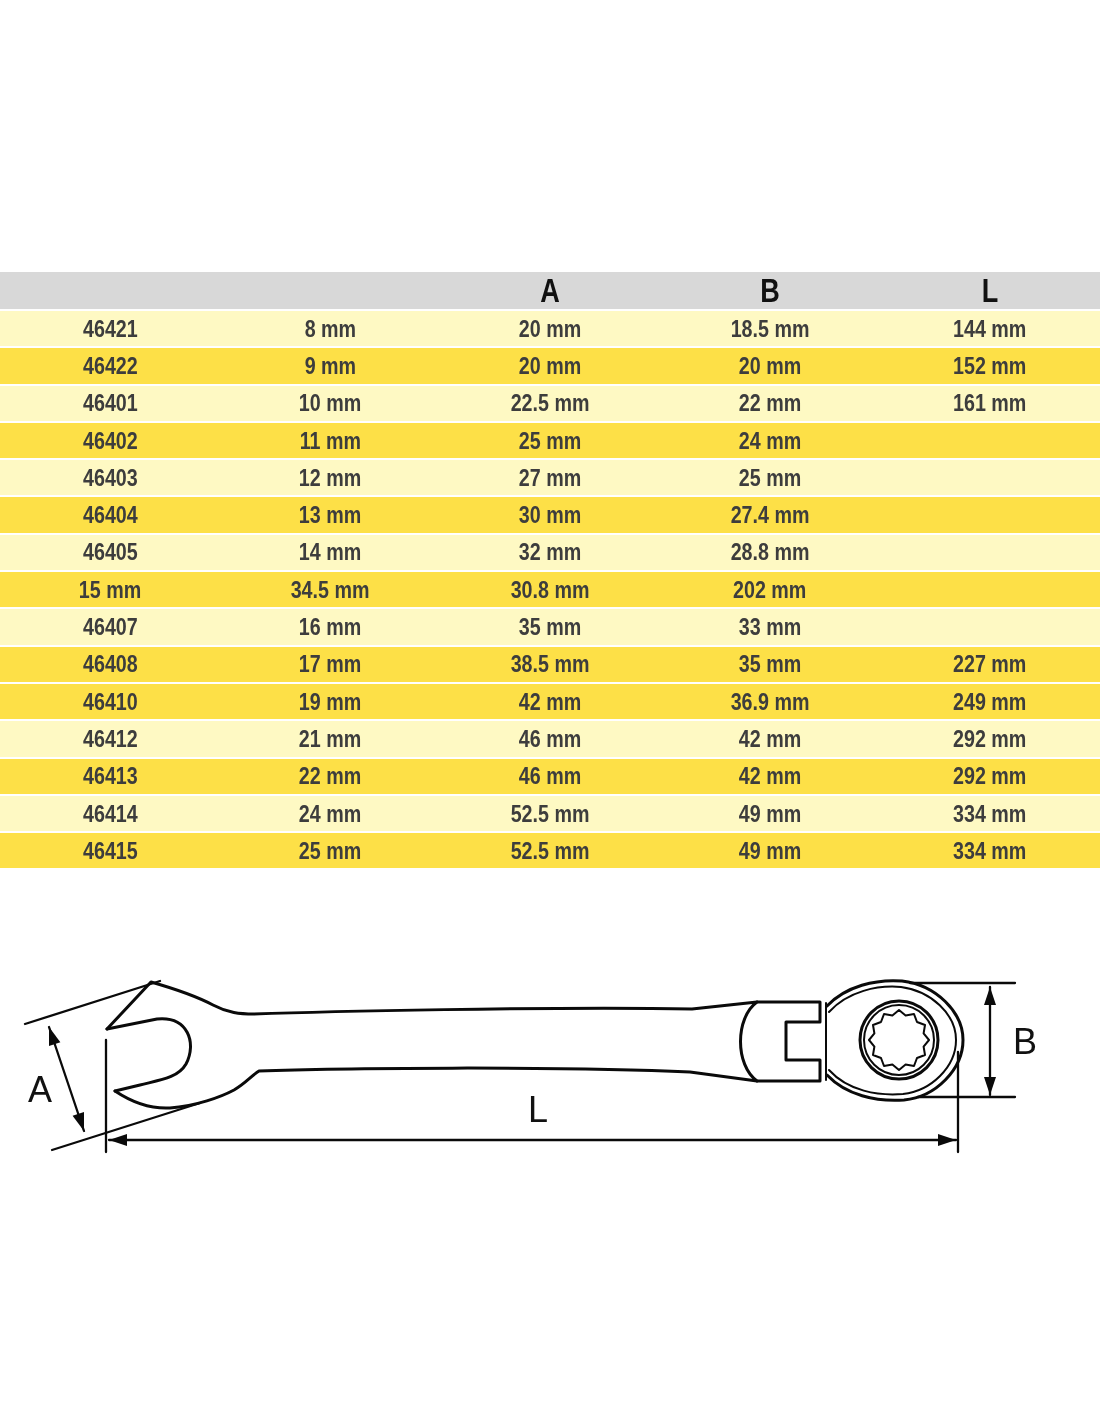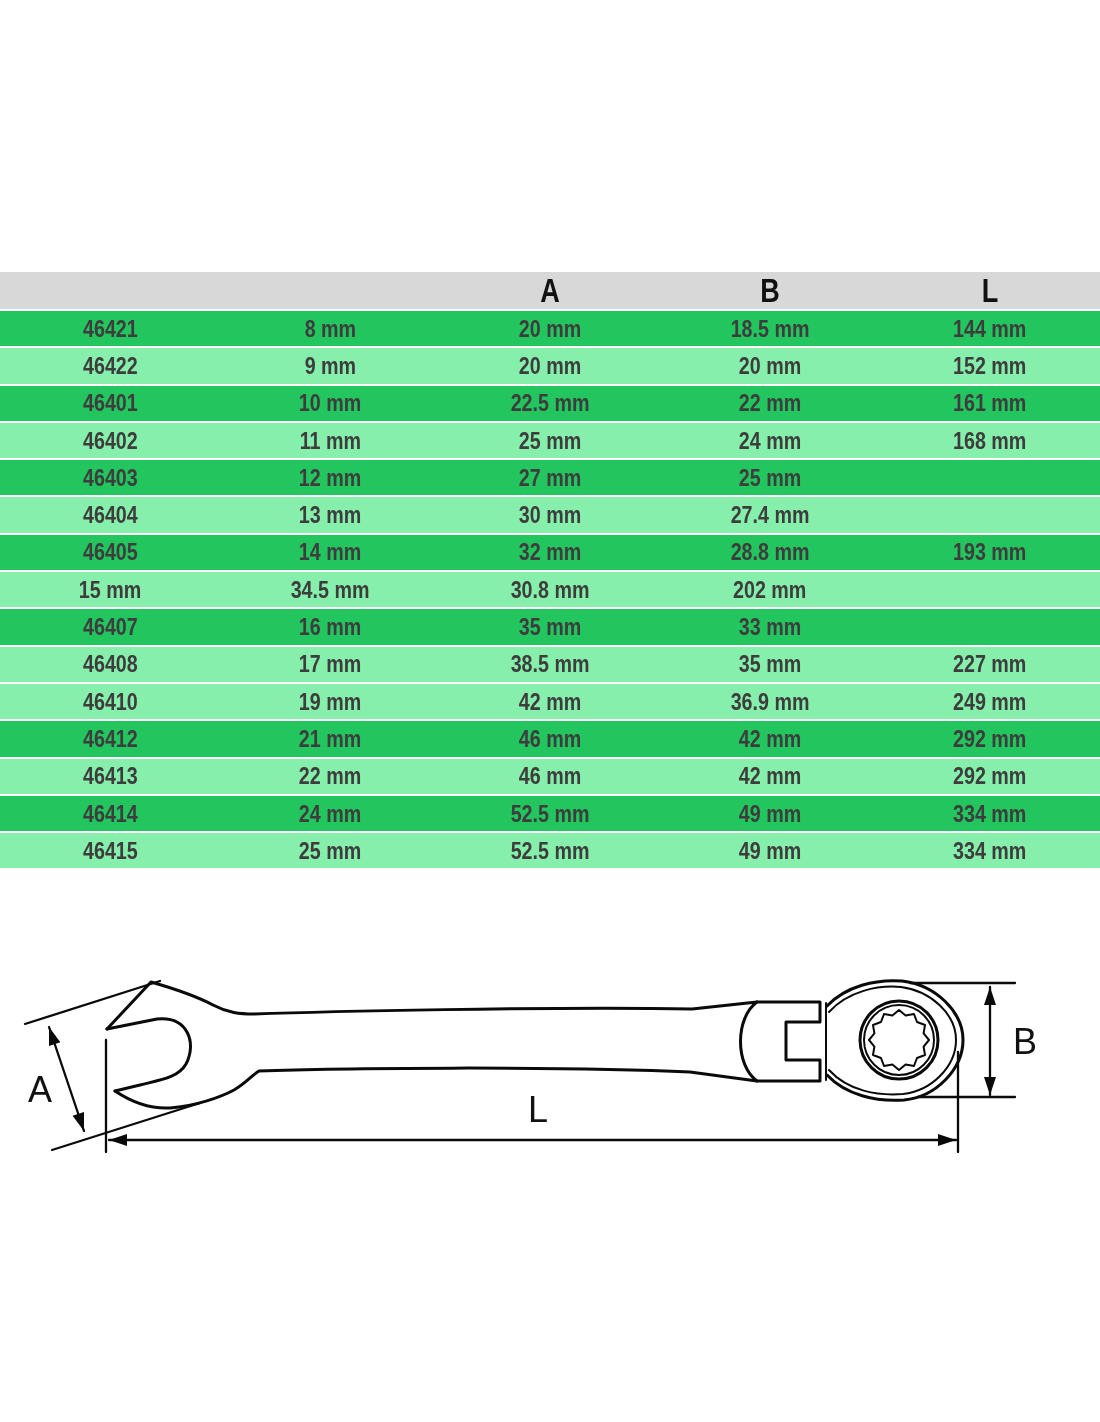--- a/index.html
+++ b/index.html
@@ -1,23 +1,23 @@
 <!DOCTYPE html>
 <html><head>
 <meta charset="utf-8">
 <style>
   html,body{margin:0;padding:0;background:#ffffff;}
   .page{position:relative;width:1100px;height:1422px;background:#ffffff;overflow:hidden;
         font-family:"Liberation Sans", sans-serif;}
 
   
   .spec-table{position:absolute;left:0;top:272px;width:1100px;}
-  .tr{display:flex;width:100%;height:35.3px;margin-bottom:2px;background:#22c55e;}
+  .tr{display:flex;width:100%;height:35.3px;margin-bottom:2px;background:#fef9c3;}
   .tr.head{height:37px;background:#d8d8d8;}
-  .tr.alt{background:#86efac;}
+  .tr.alt{background:#fde047;}
   .td,.th{flex:0 0 20%;text-align:center;overflow:visible;
           display:flex;align-items:center;justify-content:center;}
   .td span{display:inline-block;transform:scaleX(0.82);transform-origin:center;
            font-weight:bold;font-size:24px;color:#3d3d3d;white-space:nowrap;}
   .th span{display:inline-block;transform:scaleX(0.82);transform-origin:center;
            font-weight:bold;font-size:33px;color:#111111;white-space:nowrap;}
 
   
   .drawing{position:absolute;left:0;top:950px;width:1100px;height:260px;}
   .outline{fill:none;stroke:#0a0a0a;stroke-width:3;stroke-linejoin:round;stroke-linecap:round;}
@@ -107,23 +107,20 @@
           </div>
           <div class="td">
             <span>11 mm</span>
           </div>
           <div class="td">
             <span>25 mm</span>
           </div>
           <div class="td">
             <span>24 mm</span>
           </div>
-          <div class="td">
-            <span>168 mm</span>
-          </div>
         </div>
         <div class="tr">
           <div class="td">
             <span>46403</span>
           </div>
           <div class="td">
             <span>12 mm</span>
           </div>
           <div class="td">
             <span>27 mm</span>
@@ -151,23 +148,20 @@
             <span>46405</span>
           </div>
           <div class="td">
             <span>14 mm</span>
           </div>
           <div class="td">
             <span>32 mm</span>
           </div>
           <div class="td">
             <span>28.8 mm</span>
-          </div>
-          <div class="td">
-            <span>193 mm</span>
           </div>
         </div>
         <div class="tr alt">
           <div class="td">
             <span>15 mm</span>
           </div>
           <div class="td">
             <span>34.5 mm</span>
           </div>
           <div class="td">

